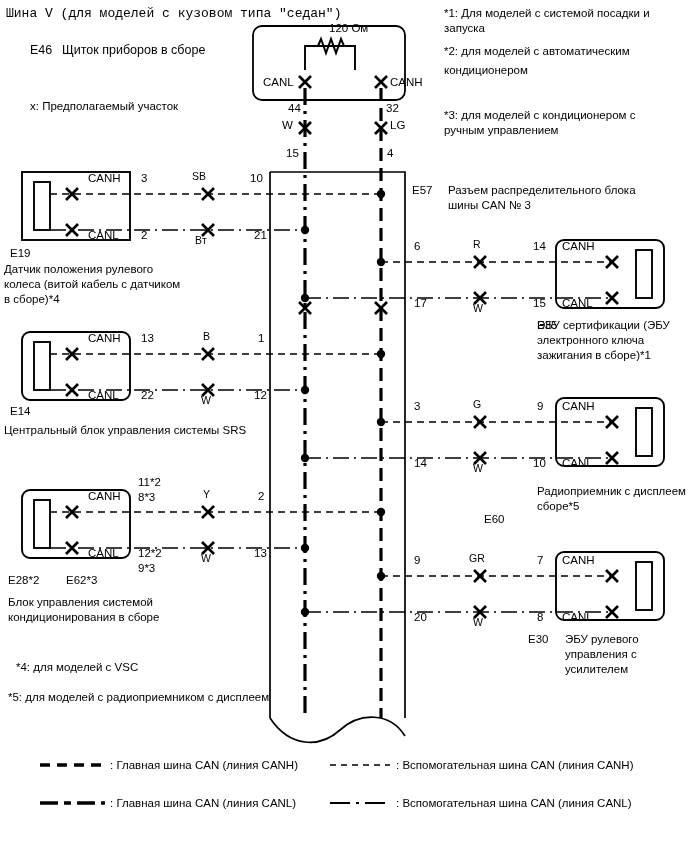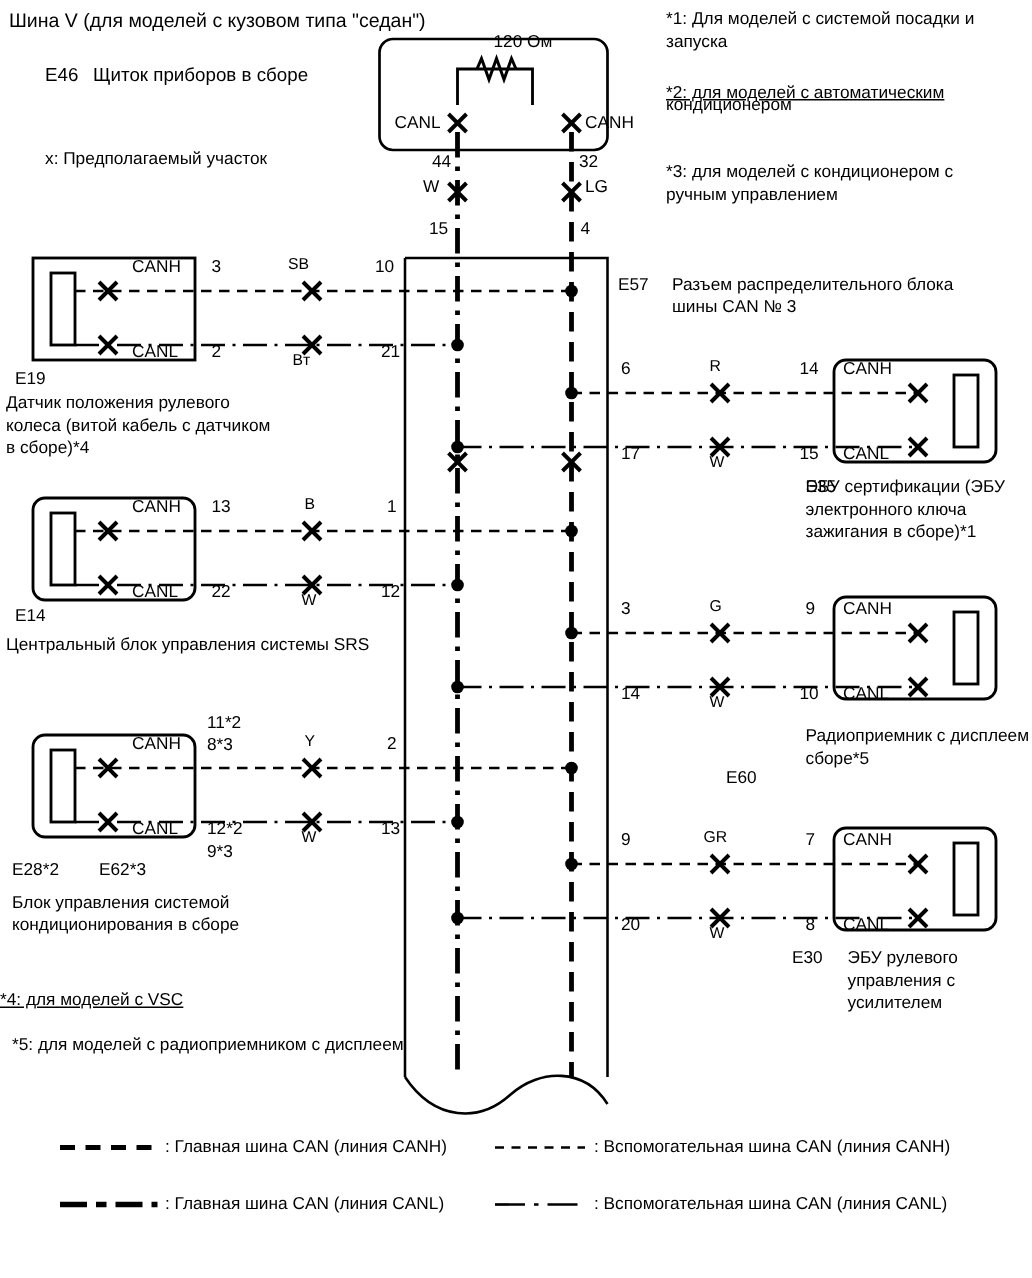--- a/index.html
+++ b/index.html
@@ -144,39 +144,39 @@
     <circle cx="381" cy="576" r="4.2"></circle>
     <circle cx="305" cy="612" r="4.2"></circle>
   </g>
 
   <line x1="40" y1="765" x2="105" y2="765" stroke="#000" stroke-width="3.4" stroke-dasharray="10 7"></line>
   <line x1="40" y1="803" x2="105" y2="803" stroke="#000" stroke-width="3.6" stroke-dasharray="18 6 7 6"></line>
   <line x1="330" y1="765" x2="390" y2="765" stroke="#000" stroke-width="1.6" stroke-dasharray="6 5"></line>
   <line x1="330" y1="803" x2="390" y2="803" stroke="#000" stroke-width="1.8" stroke-dasharray="20 6 3 6"></line>
 </svg>
 
-<div class="txt title" style="left:6px;top:6px;">Шина V (для моделей с кузовом типа "седан")</div>
+<div class="txt title" style="left:6px;top:6px;font-family:Liberation Mono, monospace;">Шина V (для моделей с кузовом типа "седан")</div>
 
 <div class="txt t12" style="left:30px;top:43px;">E46</div>
 <div class="txt t12" style="left:62px;top:43px;">Щиток приборов в сборе</div>
 <div class="txt t11" style="left:30px;top:99px;">x: Предполагаемый участок</div>
 
 <div class="txt t11" style="left:329px;top:21px;">120 Ом</div>
 <div class="txt t11" style="left:263px;top:75px;">CANL</div>
 <div class="txt t11" style="left:390px;top:75px;">CANH</div>
 <div class="txt t11" style="left:288px;top:101px;">44</div>
 <div class="txt t11" style="left:386px;top:101px;">32</div>
 <div class="txt t11" style="left:282px;top:118px;">W</div>
 <div class="txt t11" style="left:390px;top:118px;">LG</div>
 <div class="txt t11" style="left:286px;top:146px;">15</div>
 <div class="txt t11" style="left:387px;top:146px;">4</div>
 
 <div class="txt t11" style="left:444px;top:6px;">*1: Для моделей с системой посадки и</div>
 <div class="txt t11" style="left:444px;top:21px;">запуска</div>
-<div class="txt t11" style="left:444px;top:55px;text-decoration:underline;">*2: для моделей с автоматическим</div>
+<div class="txt t11" style="left:444px;top:44px;">*2: для моделей с автоматическим</div>
 <div class="txt t11" style="left:444px;top:63px;">кондиционером</div>
 <div class="txt t11" style="left:444px;top:108px;">*3: для моделей с кондиционером с</div>
 <div class="txt t11" style="left:444px;top:123px;">ручным управлением</div>
 
 <div class="txt t11" style="left:412px;top:183px;">E57</div>
 <div class="txt t11" style="left:448px;top:183px;">Разъем распределительного блока</div>
 <div class="txt t11" style="left:448px;top:198px;">шины CAN № 3</div>
 
 <div class="txt t11" style="left:88px;top:171px;">CANH</div>
 <div class="txt t11" style="left:88px;top:228px;">CANL</div>
@@ -248,21 +248,21 @@
 <div class="txt t10" style="left:473px;top:616px;">W</div>
 <div class="txt t11" style="left:537px;top:553px;">7</div>
 <div class="txt t11" style="left:537px;top:610px;">8</div>
 <div class="txt t11" style="left:562px;top:553px;">CANH</div>
 <div class="txt t11" style="left:562px;top:610px;">CANL</div>
 <div class="txt t11" style="left:528px;top:632px;">E30</div>
 <div class="txt t11" style="left:565px;top:632px;">ЭБУ рулевого</div>
 <div class="txt t11" style="left:565px;top:647px;">управления с</div>
 <div class="txt t11" style="left:565px;top:662px;">усилителем</div>
 
-<div class="txt t11" style="left:0;top:660px;text-decoration:underline;">*4: для моделей с VSC</div>
+<div class="txt t11" style="left:16px;top:660px;">*4: для моделей с VSC</div>
 <div class="txt t11" style="left:8px;top:690px;">*5: для моделей с радиоприемником с дисплеем</div>
 
 <div class="txt t11" style="left:110px;top:758px;">: Главная шина CAN (линия CANH)</div>
 <div class="txt t11" style="left:110px;top:796px;">: Главная шина CAN (линия CANL)</div>
 <div class="txt t11" style="left:396px;top:758px;">: Вспомогательная шина CAN (линия CANH)</div>
 <div class="txt t11" style="left:396px;top:796px;">: Вспомогательная шина CAN (линия CANL)</div>
 
 </div>
 
 </body></html>

